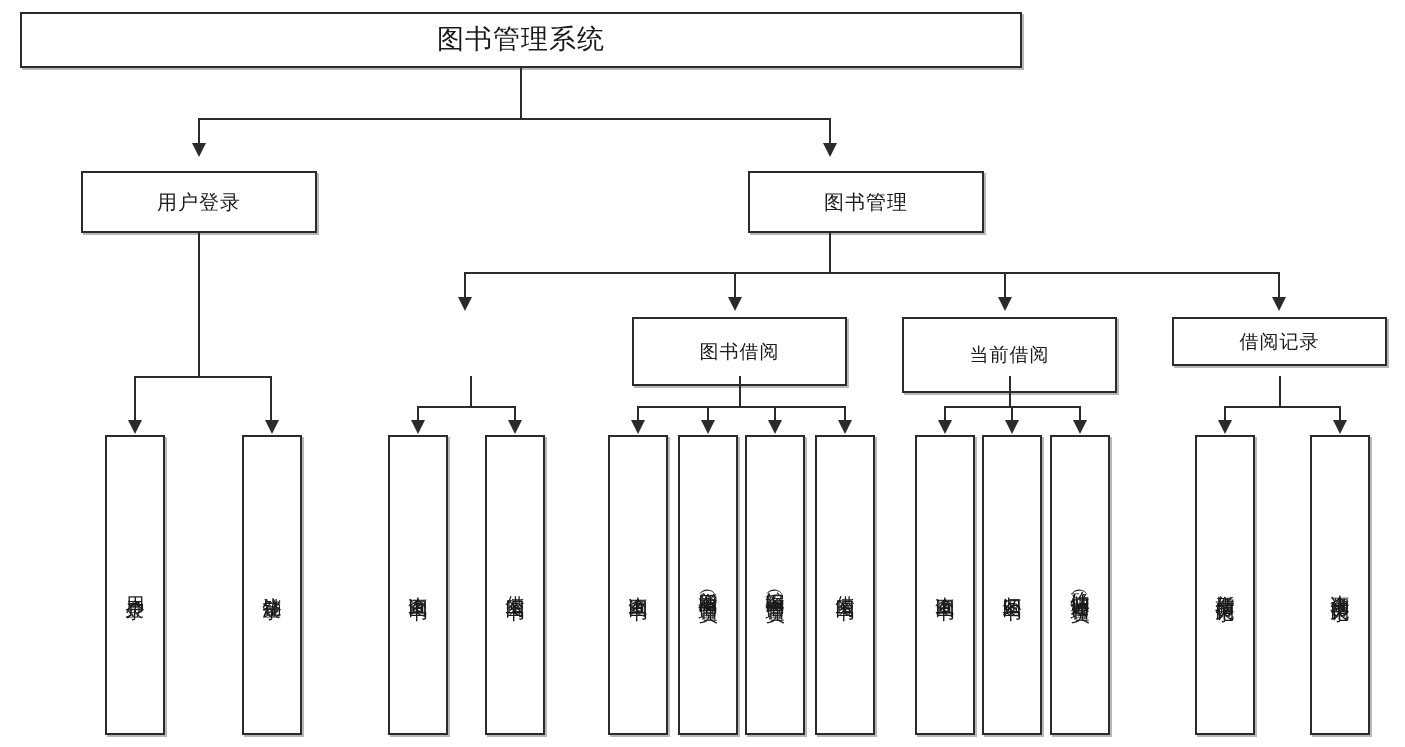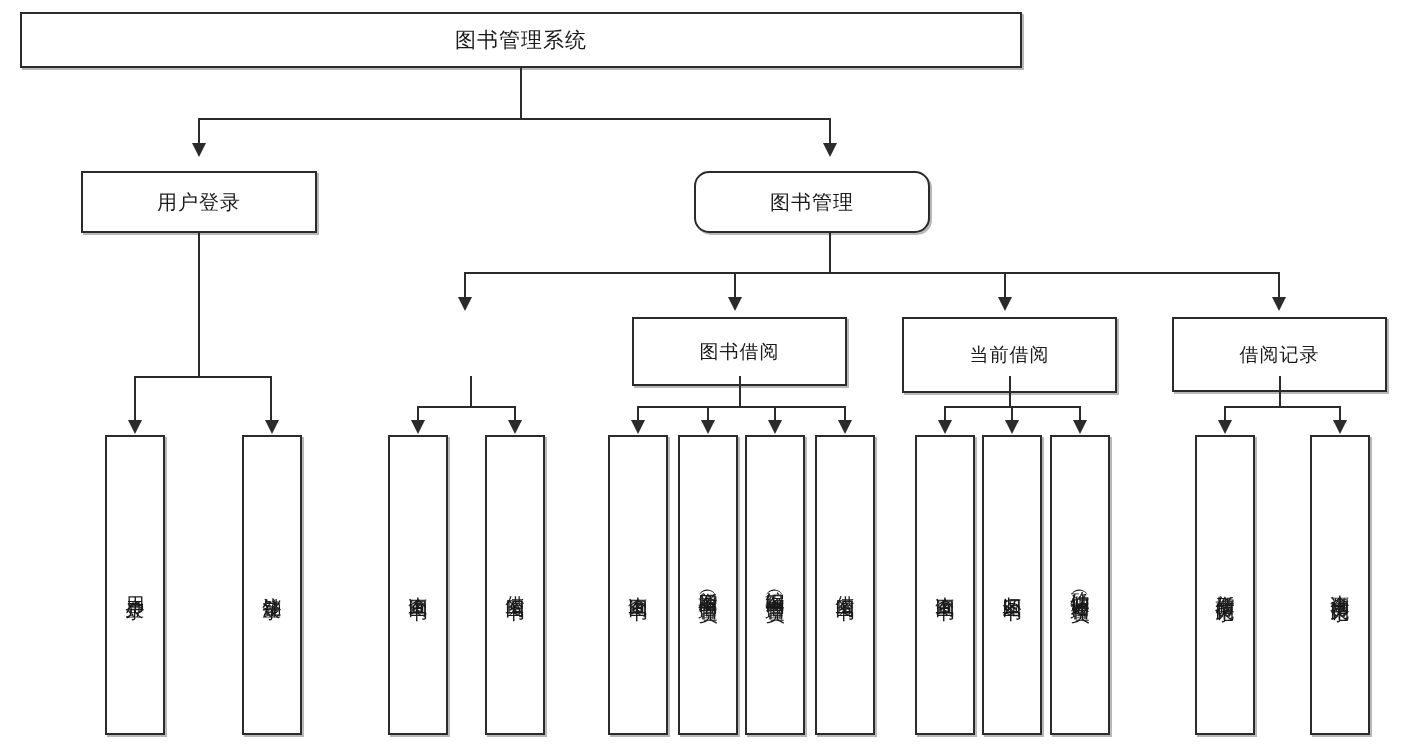--- a/index.html
+++ b/index.html
@@ -25,21 +25,21 @@
     display: flex;
     align-items: center;
     justify-content: center;
     color: #1a1a1a;
     line-height: 1.15;
   }
   .node.shadowed {
     box-shadow: 2px 2px 0 0 #b8b8b8;
   }
   .node.level0 {
-    font-size: 21px;
+    font-size: 27px;
   }
   .node.level1 {
     font-size: 20px;
   }
   .node.level2 {
     font-size: 19px;
   }
   .node.leaf {
     font-size: 19px;
     padding: 6px 0;
@@ -87,34 +87,34 @@
 <div id="canvas">
 
   <div class="node level0 shadowed" style="left:20px; top:12px; width:1002px; height:56px;">
     <span class="htext">图书管理系统</span>
   </div>
 
   <div class="node level1 shadowed" style="left:81px; top:171px; width:236px; height:62px;">
     <span class="htext">用户登录</span>
   </div>
 
-  <div class="node level1 shadowed" style="left:694px; top:171px; width:236px; height:62px;border-radius:15px;">
+  <div class="node level1 shadowed" style="left:748px; top:171px; width:236px; height:62px;">
     <span class="htext">图书管理</span>
   </div>
 
 
   <div class="node level2 shadowed" style="left:632px; top:317px; width:215px; height:69px;">
     <span class="htext">图书借阅</span>
   </div>
 
   <div class="node level2 shadowed" style="left:902px; top:317px; width:215px; height:76px;">
     <span class="htext">当前借阅</span>
   </div>
 
-  <div class="node level2 shadowed" style="left:1172px; top:317px; width:215px; height:75px;">
+  <div class="node level2 shadowed" style="left:1172px; top:317px; width:215px; height:49px;">
     <span class="htext">借阅记录</span>
   </div>
 
   <div class="node leaf shadowed" style="left:105px; top:435px; width:60px; height:300px;">
     <span class="vtext">用户登录</span>
   </div>
 
   <div class="node leaf shadowed" style="left:242px; top:435px; width:60px; height:300px;">
     <span class="vtext">注销登录</span>
   </div>

